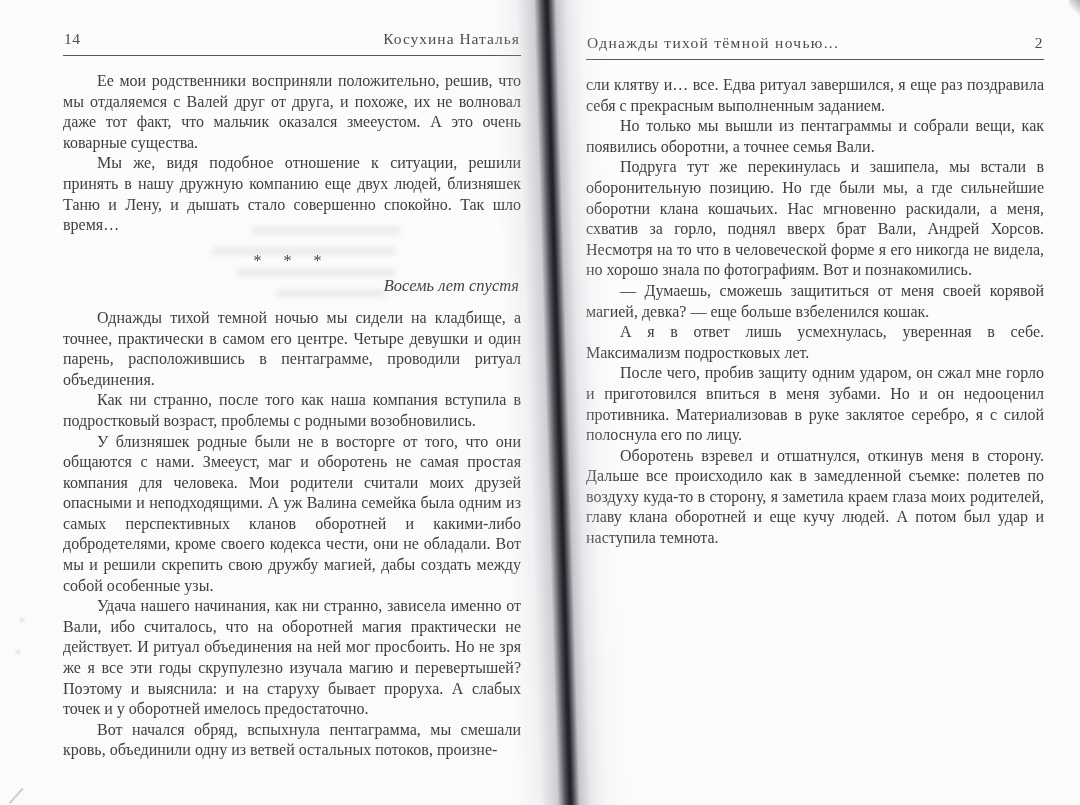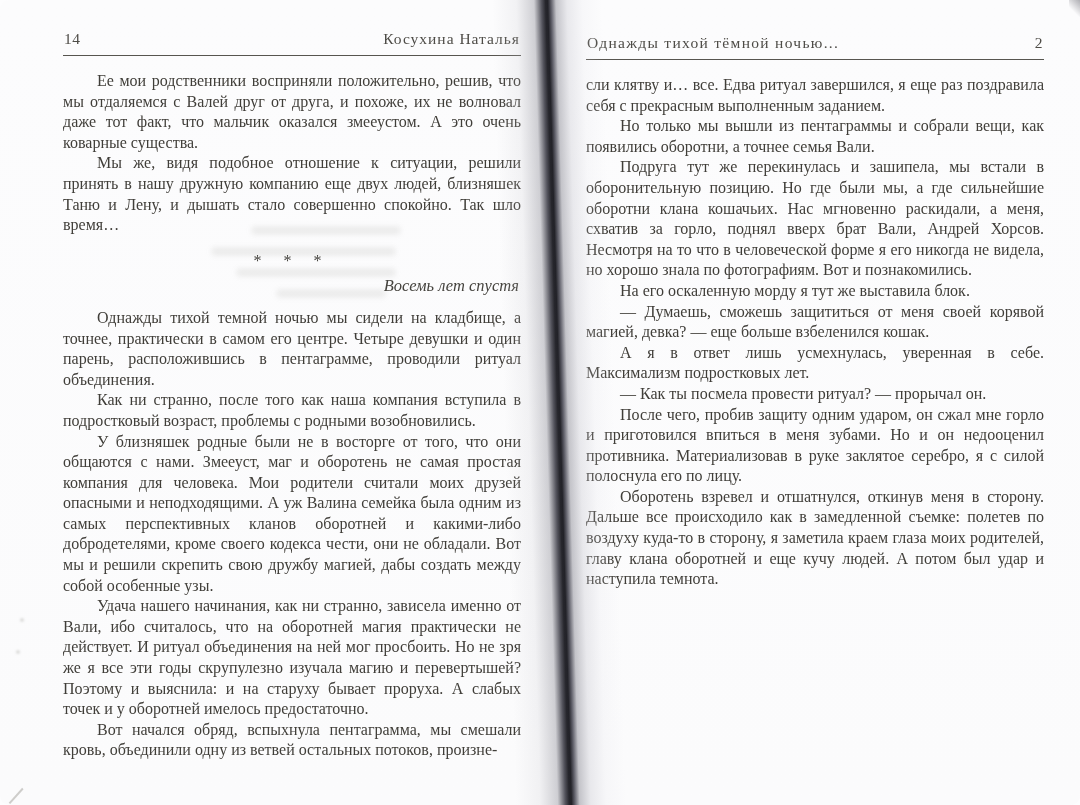--- a/index.html
+++ b/index.html
@@ -170,24 +170,22 @@
   <section class="page right">
     <header class="running-head">
       <span class="head-title">Однажды тихой тёмной ночью...</span>
       <span class="folio">2</span>
     </header>
     <div class="page-body">
 
     <p class="block-pcont">сли клятву и… все. Едва ритуал завершился, я еще раз поздравила себя с прекрасным выполненным заданием.</p>
         <p class="block-p">Но только мы вышли из пентаграммы и собрали вещи, как появились оборотни, а точнее семья Вали.</p>
         <p class="block-p">Подруга тут же перекинулась и зашипела, мы встали в оборонительную позицию. Но где были мы, а где сильнейшие оборотни клана кошачьих. Нас мгновенно раскидали, а меня, схватив за горло, поднял вверх брат Вали, Андрей Хорсов. Несмотря на то что в человеческой форме я его никогда не видела, но хорошо знала по фотографиям. Вот и познакомились.</p>
-        <p class="block-p">На его оскаленную морду я тут же выставила блок.</p>
         <p class="block-p">— Думаешь, сможешь защититься от меня своей корявой магией, девка? — еще больше взбеленился кошак.</p>
         <p class="block-p">А я в ответ лишь усмехнулась, уверенная в себе. Максимализм подростковых лет.</p>
-        <p class="block-p">— Как ты посмела провести ритуал? — прорычал он.</p>
         <p class="block-p">После чего, пробив защиту одним ударом, он сжал мне горло и приготовился впиться в меня зубами. Но и он недооценил противника. Материализовав в руке заклятое серебро, я с силой полоснула его по лицу.</p>
         <p class="block-p">Оборотень взревел и отшатнулся, откинув меня в сторону. Дальше все происходило как в замедленной съемке: полетев по воздуху куда-то в сторону, я заметила краем глаза моих родителей, главу клана оборотней и еще кучу людей. А потом был удар и наступила темнота.</p>
       </div>
   </section>
 
   <div class="gutter"></div>
 
   <div class="corner-mark-tr"></div>
   <div class="corner-mark-bl"></div>
   <div class="speck s1"></div>

